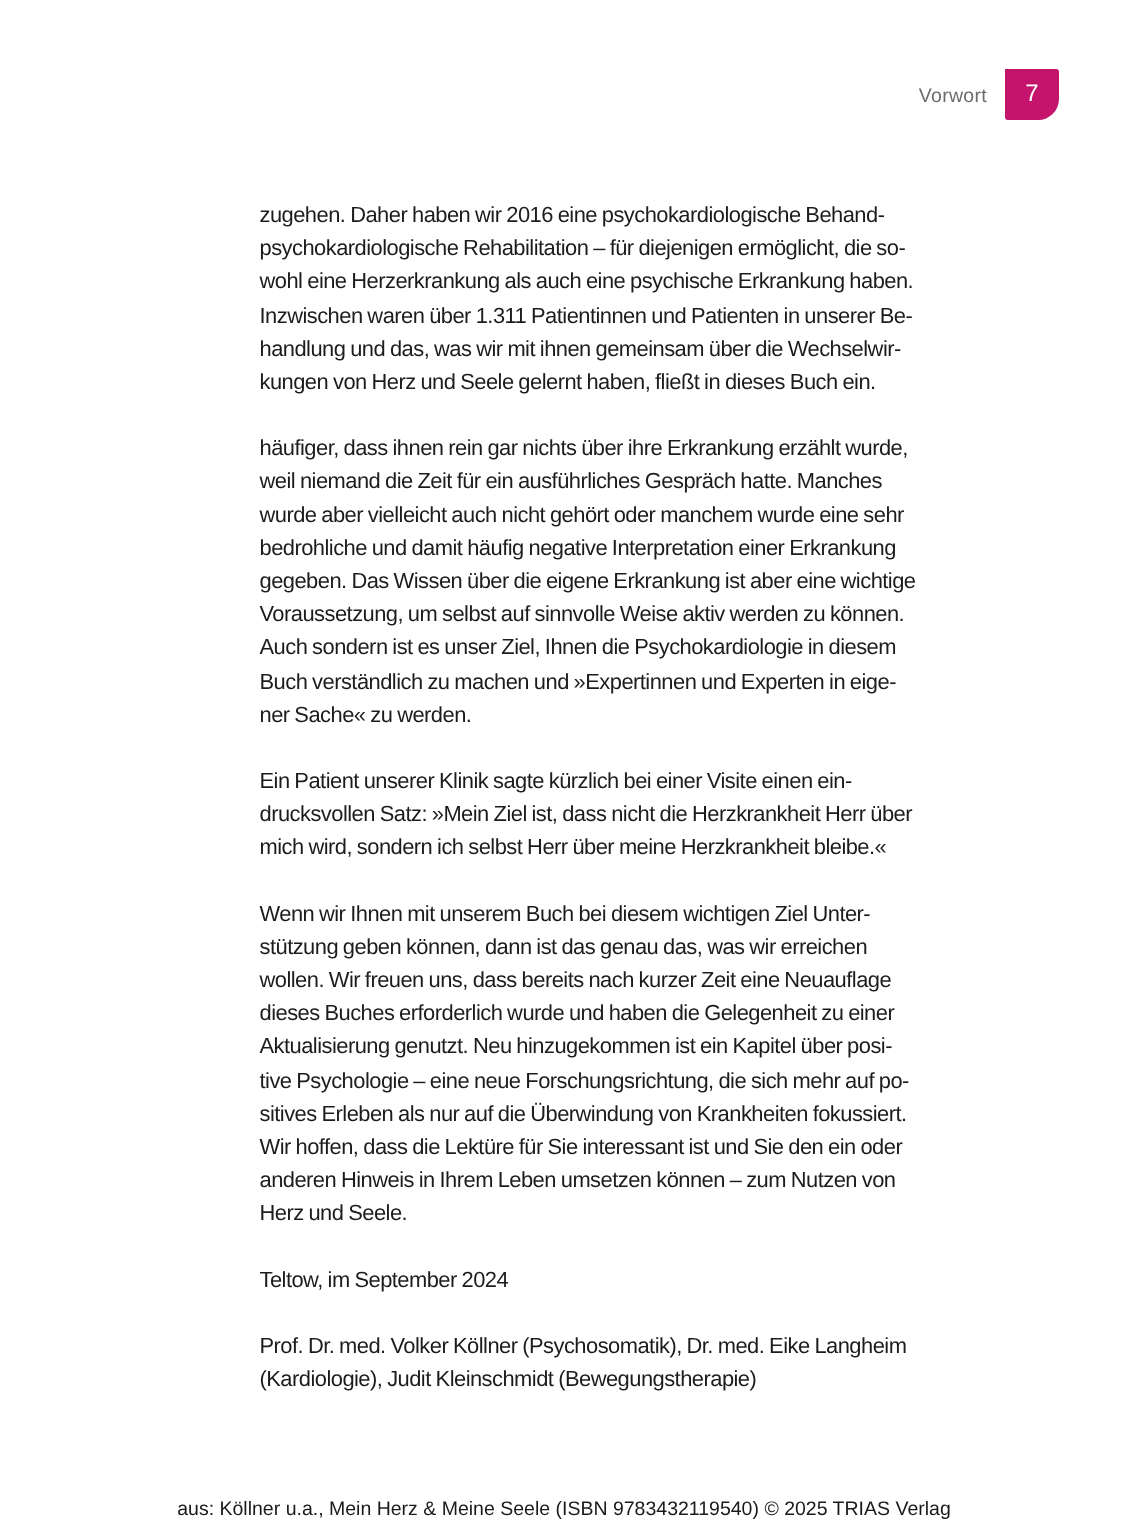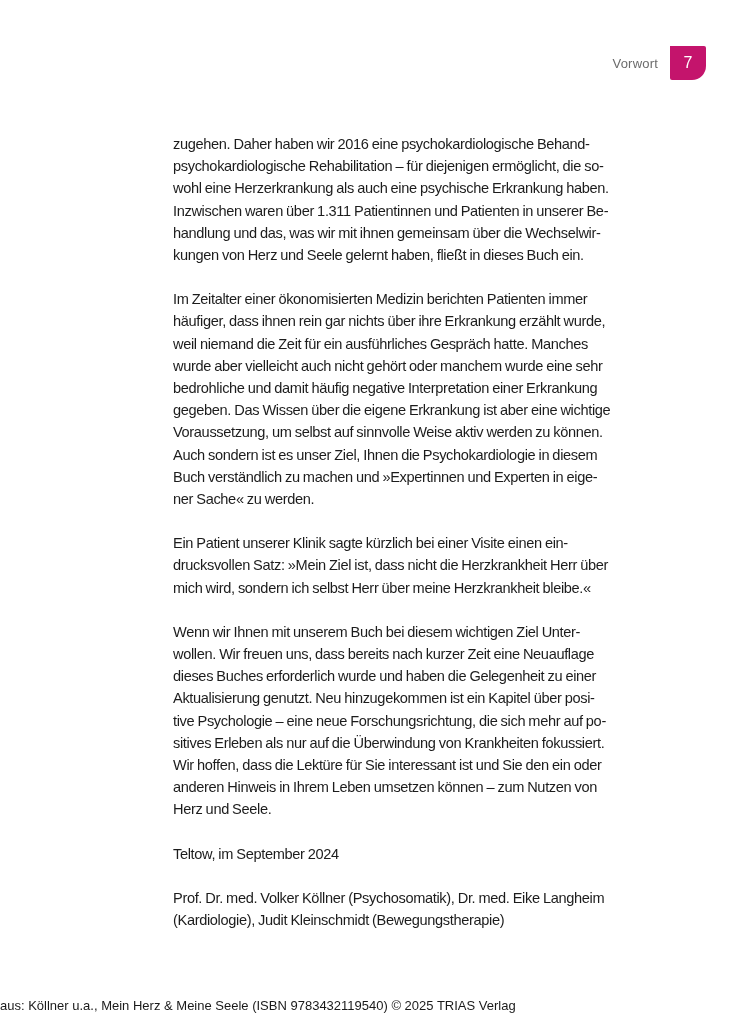--- a/index.html
+++ b/index.html
@@ -57,21 +57,21 @@
     }
     .line {
       display: block;
       white-space: nowrap;
     }
     .footer {
       position: absolute;
       left: 0;
       right: 0;
       top: 998px;
-      text-align: left;
+      text-align: center;
       font-family: "Liberation Sans", sans-serif;
       font-size: 13px;
       color: #1a1a1a;
     }
   </style>
 </head>
 <body>
 
 <div class="page-header">
   <span class="section-title">Vorwort</span>
@@ -81,38 +81,38 @@
 <div class="content">
   <p class="para">
     <span class="line">zugehen. Daher haben wir 2016 eine psychokardiologische Behand-</span>
     <span class="line">psychokardiologische Rehabilitation – für diejenigen ermöglicht, die so-</span>
     <span class="line">wohl eine Herzerkrankung als auch eine psychische Erkrankung haben.</span>
     <span class="line">Inzwischen waren über 1.311 Patientinnen und Patienten in unserer Be-</span>
     <span class="line">handlung und das, was wir mit ihnen gemeinsam über die Wechselwir-</span>
     <span class="line">kungen von Herz und Seele gelernt haben, fließt in dieses Buch ein.</span>
   </p>
   <p class="para">
-    <span class="line">Im Zeitalter einer ökonomisierten Medizin berichten Patienten immer</span>
     <span class="line">häufiger, dass ihnen rein gar nichts über ihre Erkrankung erzählt wurde,</span>
     <span class="line">weil niemand die Zeit für ein ausführliches Gespräch hatte. Manches</span>
     <span class="line">wurde aber vielleicht auch nicht gehört oder manchem wurde eine sehr</span>
     <span class="line">bedrohliche und damit häufig negative Interpretation einer Erkrankung</span>
     <span class="line">gegeben. Das Wissen über die eigene Erkrankung ist aber eine wichtige</span>
     <span class="line">Voraussetzung, um selbst auf sinnvolle Weise aktiv werden zu können.</span>
     <span class="line">Auch sondern ist es unser Ziel, Ihnen die Psychokardiologie in diesem</span>
     <span class="line">Buch verständlich zu machen und »Expertinnen und Experten in eige-</span>
     <span class="line">ner Sache« zu werden.</span>
   </p>
   <p class="para">
     <span class="line">Ein Patient unserer Klinik sagte kürzlich bei einer Visite einen ein-</span>
     <span class="line">drucksvollen Satz: »Mein Ziel ist, dass nicht die Herzkrankheit Herr über</span>
     <span class="line">mich wird, sondern ich selbst Herr über meine Herzkrankheit bleibe.«</span>
   </p>
   <p class="para">
     <span class="line">Wenn wir Ihnen mit unserem Buch bei diesem wichtigen Ziel Unter-</span>
+    <span class="line">stützung geben können, dann ist das genau das, was wir erreichen</span>
     <span class="line">wollen. Wir freuen uns, dass bereits nach kurzer Zeit eine Neuauflage</span>
     <span class="line">dieses Buches erforderlich wurde und haben die Gelegenheit zu einer</span>
     <span class="line">Aktualisierung genutzt. Neu hinzugekommen ist ein Kapitel über posi-</span>
     <span class="line">tive Psychologie – eine neue Forschungsrichtung, die sich mehr auf po-</span>
     <span class="line">sitives Erleben als nur auf die Überwindung von Krankheiten fokussiert.</span>
     <span class="line">Wir hoffen, dass die Lektüre für Sie interessant ist und Sie den ein oder</span>
     <span class="line">anderen Hinweis in Ihrem Leben umsetzen können – zum Nutzen von</span>
     <span class="line">Herz und Seele.</span>
   </p>
   <p class="para">

